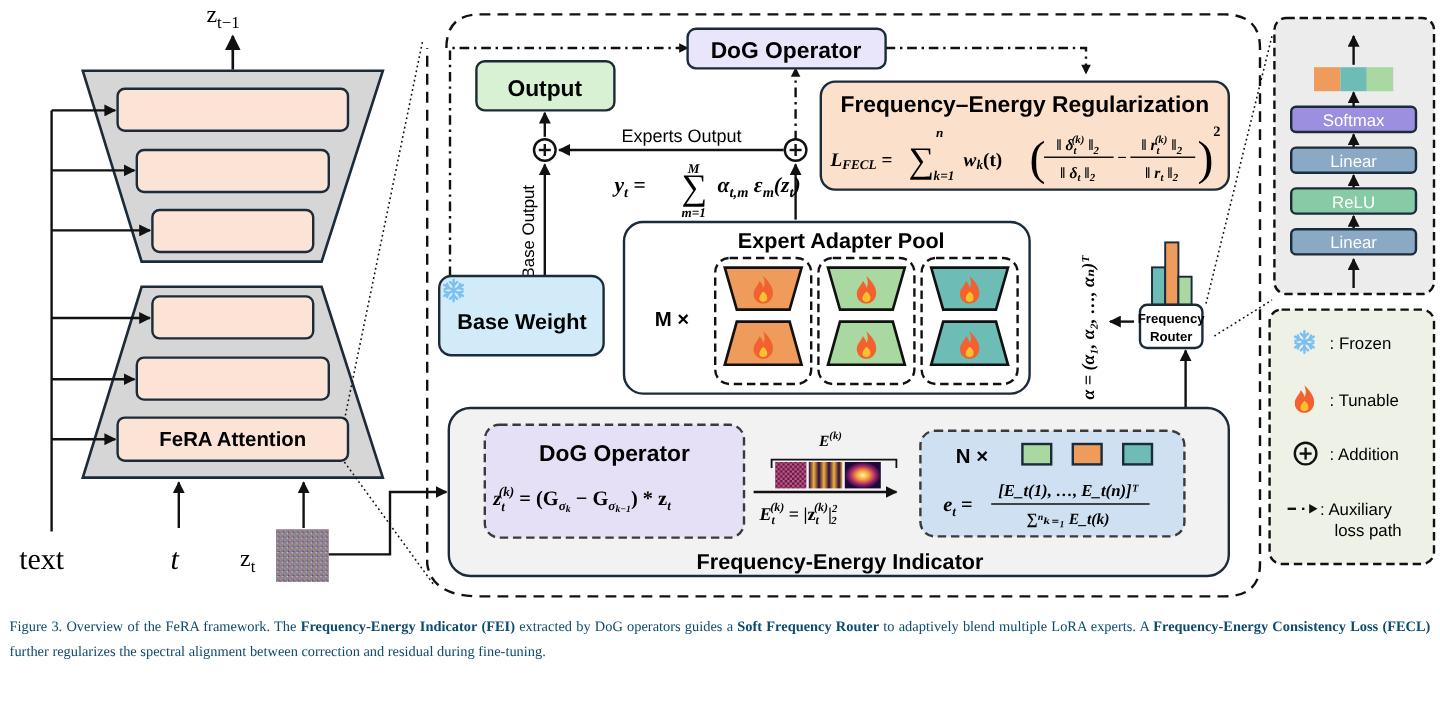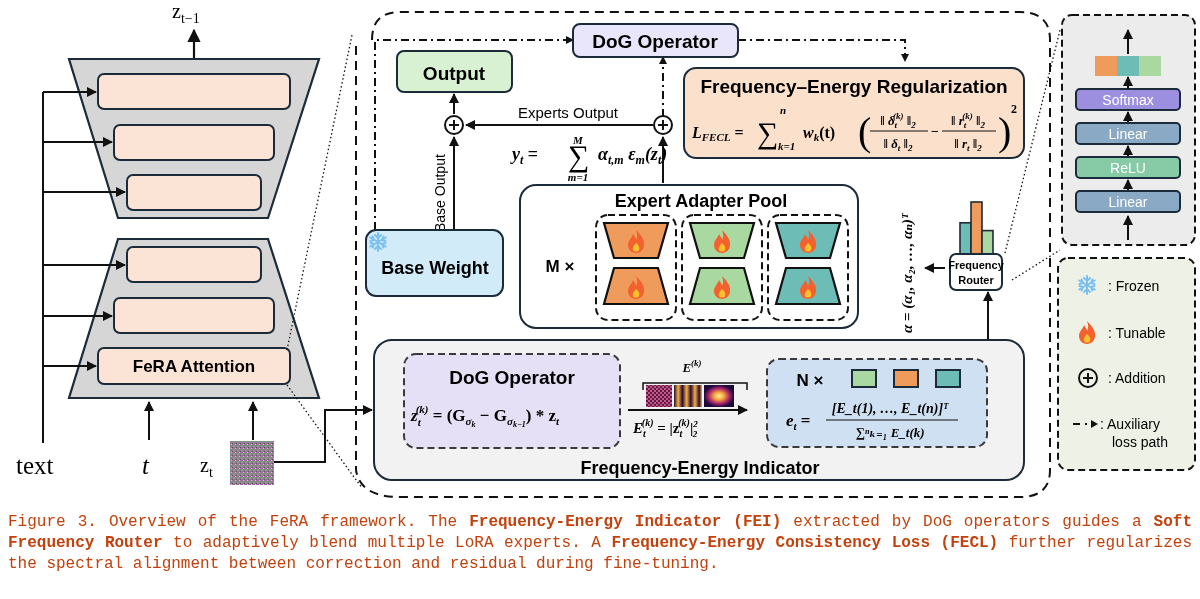--- a/index.html
+++ b/index.html
@@ -5,22 +5,22 @@
   * { box-sizing: border-box; margin: 0; padding: 0; }
   html, body { width: 1200px; height: 599px; background: #ffffff; overflow: hidden; }
   body { position: relative; font-family: "Liberation Sans", "DejaVu Sans", sans-serif; color: #111; }
   svg.canvas { position: absolute; left: 0; top: 0; width: 1200px; height: 599px; }
   .lbl { font-family: "Liberation Sans", "DejaVu Sans", sans-serif; }
   .serif { font-family: "Liberation Serif", "DejaVu Serif", serif; }
   .bold { font-weight: bold; }
   .math { font-family: "Liberation Serif", "DejaVu Serif", serif; font-weight: bold; font-style: italic; }
   .caption {
     position: absolute; left: 8px; top: 512px; width: 1184px;
-    font-family: Liberation Mono, monospace;
-    font-size: 16px; line-height: 21px; color: #c2410c; text-align: justify;
+    font-family: Liberation Serif, serif;
+    font-size: 12px; line-height: 21px; color: #0c4a6e; text-align: justify;
   }
   .caption b { font-weight: bold; }
 </style>
 </head>
 <body>
 
 <svg class="canvas" viewBox="0 0 1200 599" xmlns="http://www.w3.org/2000/svg">
   <defs>
     <marker id="arr" viewBox="0 0 10 10" refX="9" refY="5" markerWidth="6" markerHeight="6" orient="auto-start-reverse">
       <path d="M0,0 L10,5 L0,10 z" fill="#111"></path>

